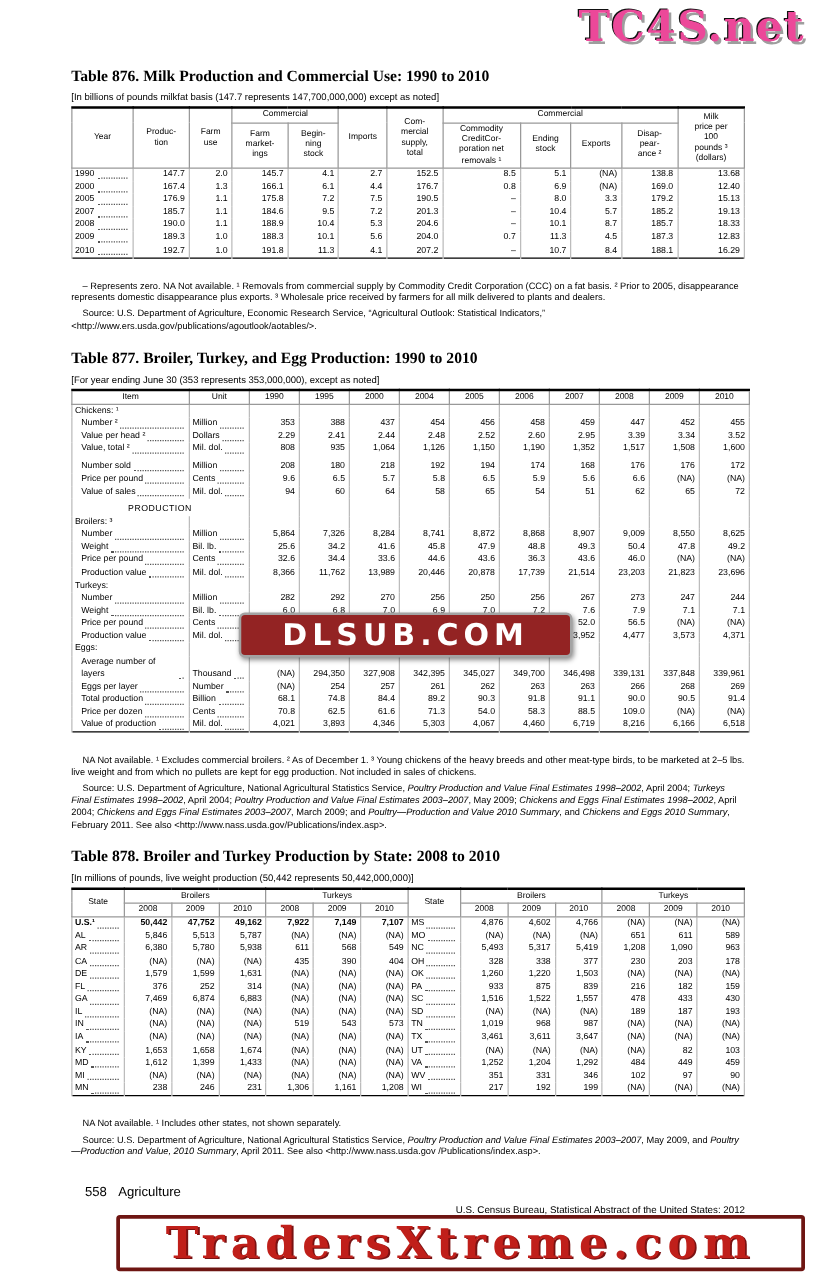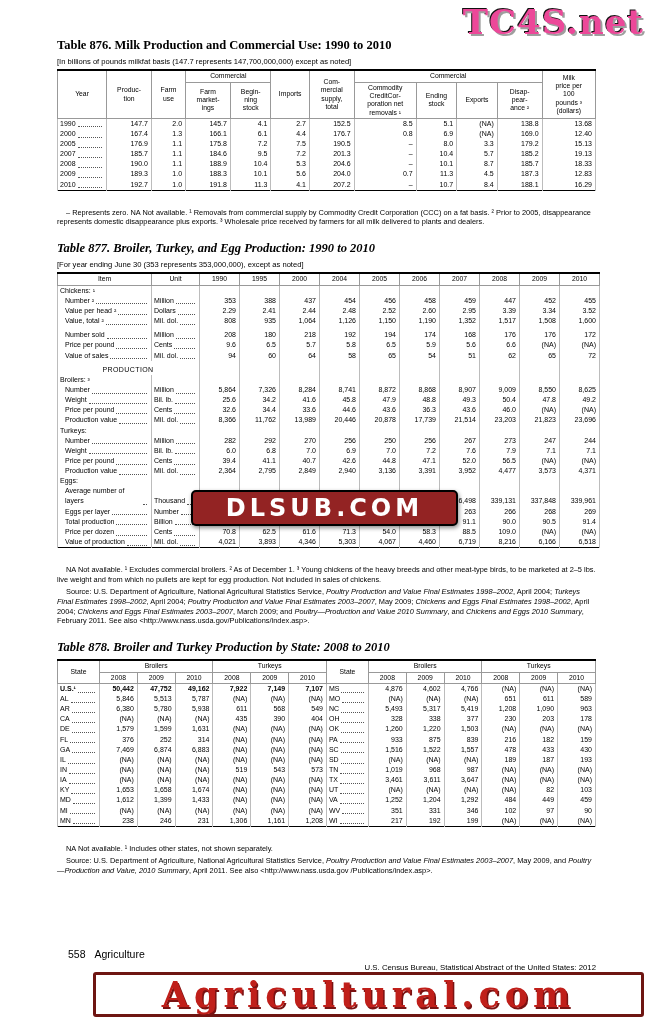--- a/index.html
+++ b/index.html
@@ -5,23 +5,23 @@
   * { box-sizing: border-box; margin: 0; padding: 0; }
   html, body { background: #ffffff; }
   body {
     width: 652px; height: 1024px; position: relative; overflow: hidden;
     font-family: "Liberation Sans", sans-serif; color: #000;
   }
   .page { position: absolute; inset: 0; padding: 38px 56px 0 57px; }
 
   .tbl-title {
     font-family: "Liberation Serif", serif; font-weight: bold;
-    font-size: 12.5px; line-height: 1.15; margin: 0 0 5px 0;
+    font-size: 12.5px; line-height: 1.15; margin: 16px 0 5px 0;
   }
-  .tbl-title.later { margin-top: 14px; font-style: italic; }
+  .tbl-title.later { margin-top: 14px; }
   .tbl-subtitle { font-size: 7.6px; margin: 0 0 3px 0; }
 
   .stat-table {
     width: 100%; border-collapse: collapse; table-layout: fixed;
     border: 1px solid #777; border-top: 2px solid #000; border-bottom: 1.5px solid #000;
   }
   .stat-table thead { border-bottom: 1.4px solid #000; }
   .stat-table th {
     font-weight: normal; font-size: 6.8px; line-height: 1.22; text-align: center;
     vertical-align: middle; border: 1px solid #999; padding: 1px 1px; white-space: pre-line;
@@ -51,21 +51,21 @@
   .credit { position: absolute; right: 0; top: 19px; font-size: 7.8px; }
 
   
   .wm-top {
     position: absolute; top: 2px; right: 8px; z-index: 10;
     font-family: "DejaVu Serif", serif; font-weight: bold; font-size: 34px;
     color: #ec4899; letter-spacing: 1px; text-shadow: 2px 2px 0 #9e9e9e, -1px -1px 0 #111;
   }
   .wm-mid {
     position: absolute; left: 191px; top: 490px; width: 267px; height: 36px; z-index: 10;
-    background: #932323; border: 2px solid #000000; border-radius: 5px;
+    background: #932323; border: 2px solid #a3a3a3; border-radius: 5px;
     display: flex; align-items: center; justify-content: center;
     color: #fff; font-family: "DejaVu Sans", sans-serif; font-weight: bold;
     font-size: 24px; letter-spacing: 4px; box-shadow: 1px 2px 4px rgba(0,0,0,0.45);
   }
   .wm-bottom {
     position: absolute; left: 93px; top: 972px; width: 551px; height: 45px; z-index: 10;
     background: #fff; border: 3px solid #6e1512; border-radius: 3px;
     display: flex; align-items: center; justify-content: center;
     font-family: "DejaVu Serif", serif; font-weight: bold; font-size: 35px;
     color: #c01f1a; letter-spacing: 5px; text-shadow: 1.5px 1.5px 0 #7a1212;
@@ -262,20 +262,21 @@
           <td class="num">207.2</td>
           <td class="num">–</td>
           <td class="num">10.7</td>
           <td class="num">8.4</td>
           <td class="num">188.1</td>
           <td class="num">16.29</td>
         </tr>
       </tbody>
   </table>
   <p class="footnote">– Represents zero. NA Not available. ¹ Removals from commercial supply by Commodity Credit Corporation (CCC) on a fat basis. ² Prior to 2005, disappearance represents domestic disappearance plus exports. ³ Wholesale price received by farmers for all milk delivered to plants and dealers.</p>
+  <p class="source" style="margin-bottom:2px"><span>Source: U.S. Department of Agriculture, Economic Research Service, “Agricultural Outlook: Statistical Indicators,” &lt;http://www.ers.usda.gov/publications/agoutlook/aotables/&gt;.</span></p>
 
   <h1 class="tbl-title later">Table 877. Broiler, Turkey, and Egg Production: 1990 to 2010</h1>
   <p class="tbl-subtitle">[For year ending June 30 (353 represents 353,000,000), except as noted]</p>
   <table class="stat-table">
     <colgroup>
       <col style="width:94px">
         <col style="width:48px">
       <col style="width:40px">
         <col style="width:40px">
         <col style="width:40px">
@@ -828,20 +829,21 @@
           <td class="num">8,216</td>
           <td class="num">6,166</td>
           <td class="num">6,518</td>
         </tr>
       </tbody>
   </table>
   <p class="footnote">NA Not available. ¹ Excludes commercial broilers. ² As of December 1. ³ Young chickens of the heavy breeds and other meat-type birds, to be marketed at 2–5 lbs. live weight and from which no pullets are kept for egg production. Not included in sales of chickens.</p>
   <p class="source"><span>Source: U.S. Department of Agriculture, National Agricultural Statistics Service, </span><span class="ital">Poultry Production and Value Final Estimates 1998–2002</span><span>, April 2004; </span><span class="ital">Turkeys Final Estimates 1998–2002</span><span>, April 2004; </span><span class="ital">Poultry Production and Value Final Estimates 2003–2007</span><span>, May 2009; </span><span class="ital">Chickens and Eggs Final Estimates 1998–2002</span><span>, April 2004; </span><span class="ital">Chickens and Eggs Final Estimates 2003–2007</span><span>, March 2009; and </span><span class="ital">Poultry—Production and Value 2010 Summary</span><span>, and </span><span class="ital">Chickens and Eggs 2010 Summary</span><span>, February 2011. See also &lt;http://www.nass.usda.gov/Publications/index.asp&gt;.</span></p>
 
   <h1 class="tbl-title later">Table 878. Broiler and Turkey Production by State: 2008 to 2010</h1>
+  <p class="tbl-subtitle">[In millions of pounds, live weight production (50,442 represents 50,442,000,000)]</p>
   <table class="stat-table">
     <colgroup>
       <col style="width:40px">
       <col style="width:36px">
         <col style="width:36px">
         <col style="width:36px">
       <col style="width:36px">
         <col style="width:36px">
         <col style="width:36px">
       <col style="width:40px">
@@ -1246,14 +1248,14 @@
   <p class="footnote">NA Not available. ¹ Includes other states, not shown separately.</p>
   <p class="source"><span>Source: U.S. Department of Agriculture, National Agricultural Statistics Service, </span><span class="ital">Poultry Production and Value Final Estimates 2003–2007</span><span>, May 2009, and </span><span class="ital">Poultry—Production and Value, 2010 Summary</span><span>, April 2011. See also &lt;http://www.nass.usda.gov /Publications/index.asp&gt;.</span></p>
 
   <div class="page-footer">
     <span class="page-num">558</span><span class="chapter">Agriculture</span>
     <div class="credit">U.S. Census Bureau, Statistical Abstract of the United States: 2012</div>
   </div>
 
   <div class="wm-top">TC4S.net</div>
   <div class="wm-mid">DLSUB.COM</div>
-  <div class="wm-bottom">Agricultural.com</div>
+  <div class="wm-bottom">TradersXtreme.com</div>
 </div>
 
 </body></html>

